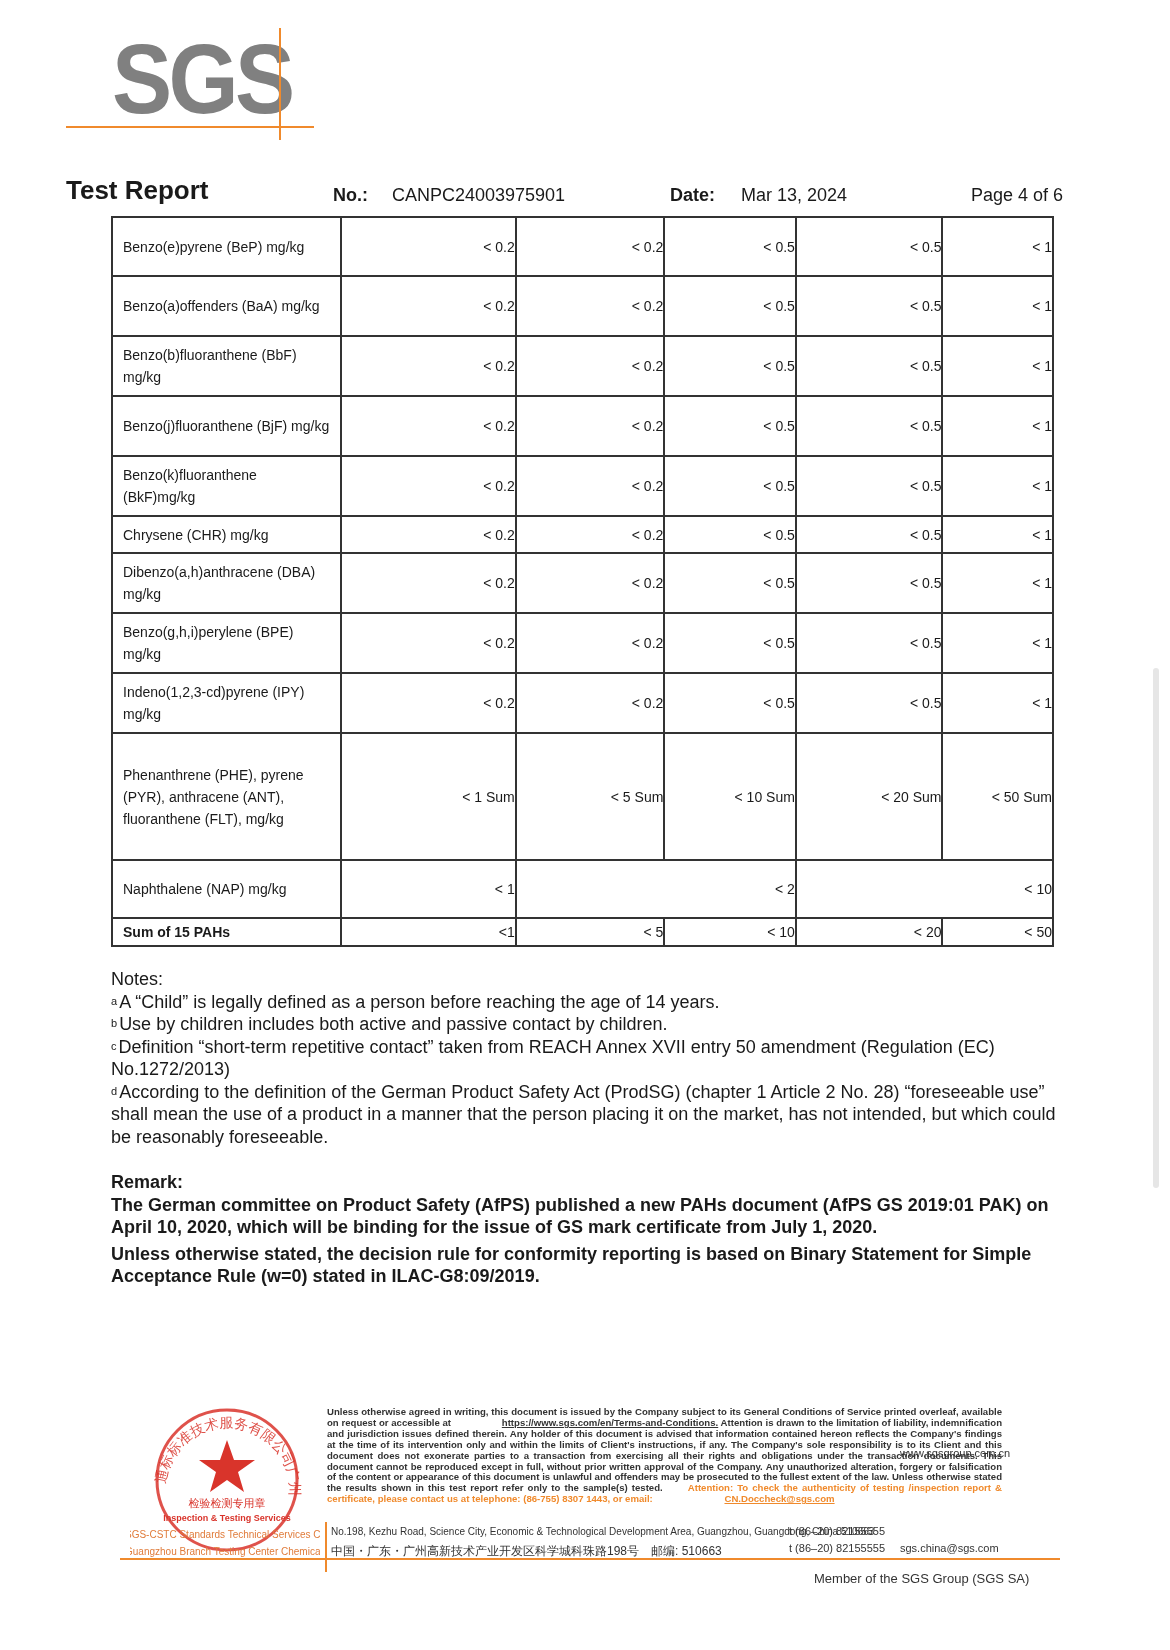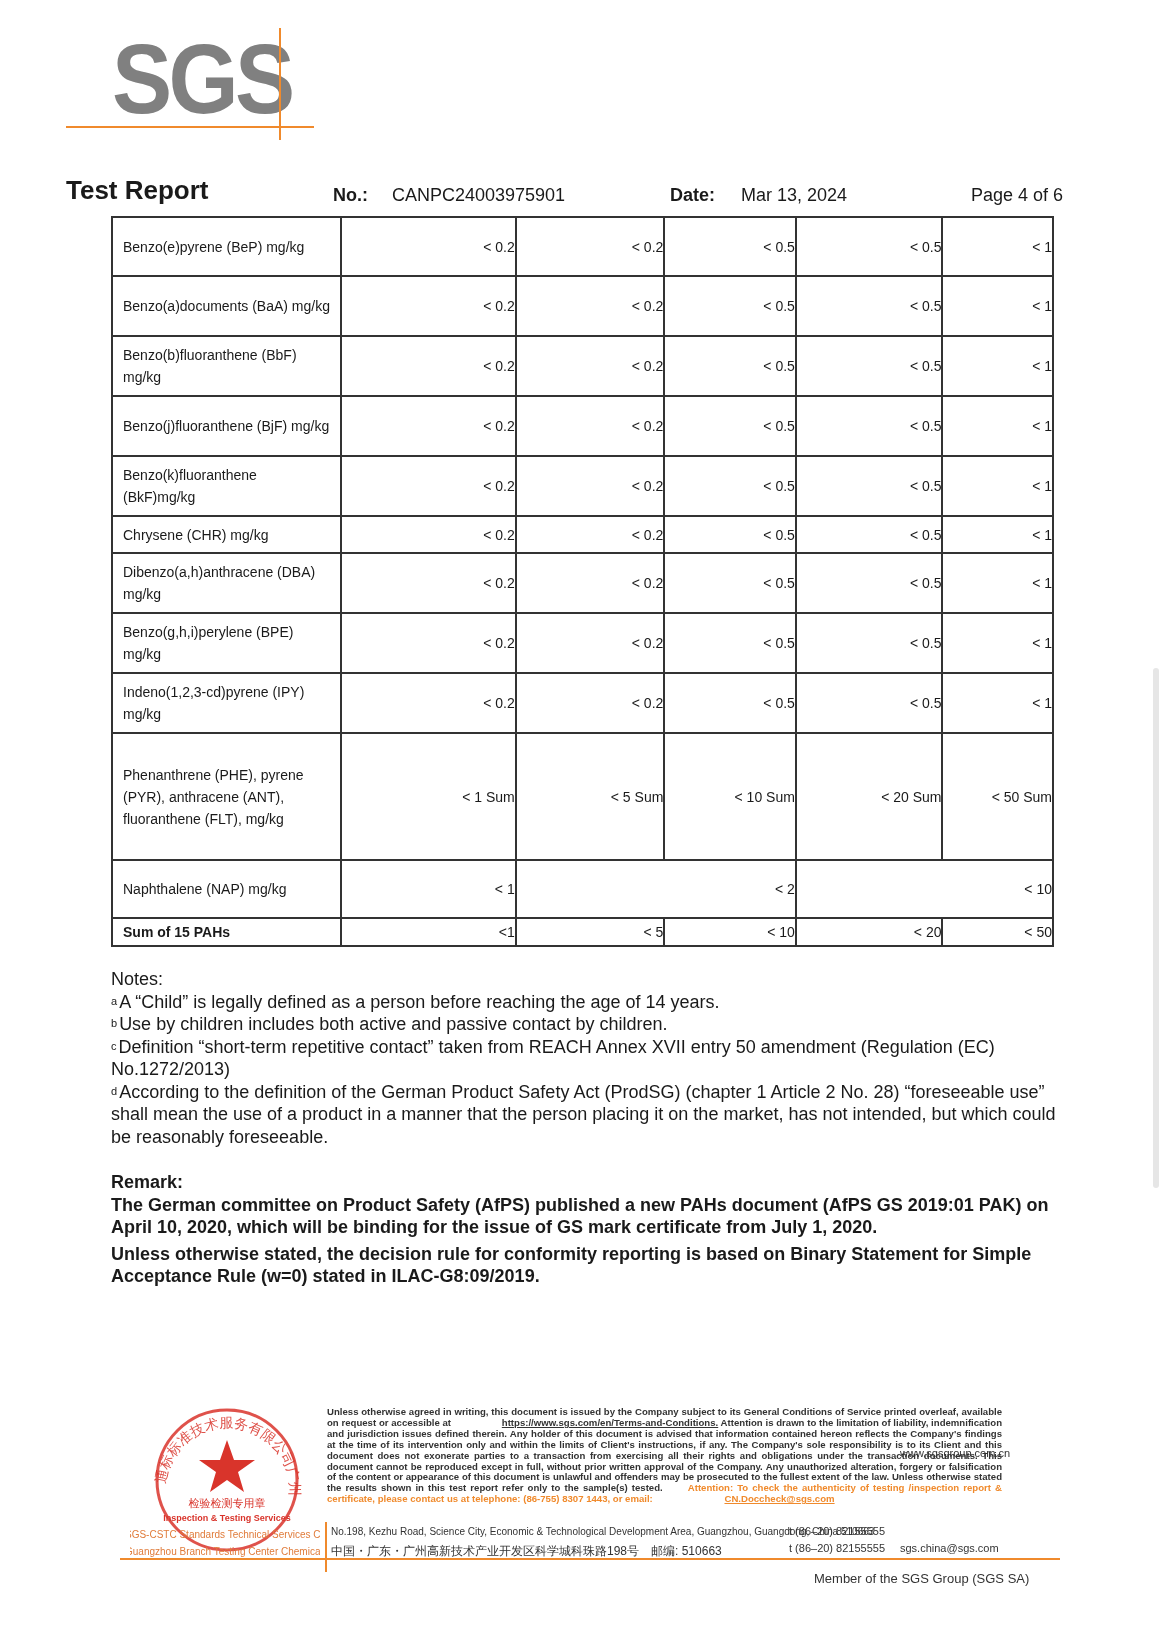--- a/index.html
+++ b/index.html
@@ -71,21 +71,21 @@
   <tbody>
       <tr style="height:59px">
     <td class="name">Benzo(e)pyrene (BeP) mg/kg</td>
     <td class="val">&lt; 0.2</td>
     <td class="val">&lt; 0.2</td>
     <td class="val">&lt; 0.5</td>
     <td class="val">&lt; 0.5</td>
     <td class="val">&lt; 1</td>
   </tr>
   <tr style="height:60px">
-    <td class="name">Benzo(a)documents (BaA) mg/kg</td>
+    <td class="name">Benzo(a)offenders (BaA) mg/kg</td>
     <td class="val">&lt; 0.2</td>
     <td class="val">&lt; 0.2</td>
     <td class="val">&lt; 0.5</td>
     <td class="val">&lt; 0.5</td>
     <td class="val">&lt; 1</td>
   </tr>
   <tr style="height:60px">
     <td class="name">Benzo(b)fluoranthene (BbF) mg/kg</td>
     <td class="val">&lt; 0.2</td>
     <td class="val">&lt; 0.2</td>

